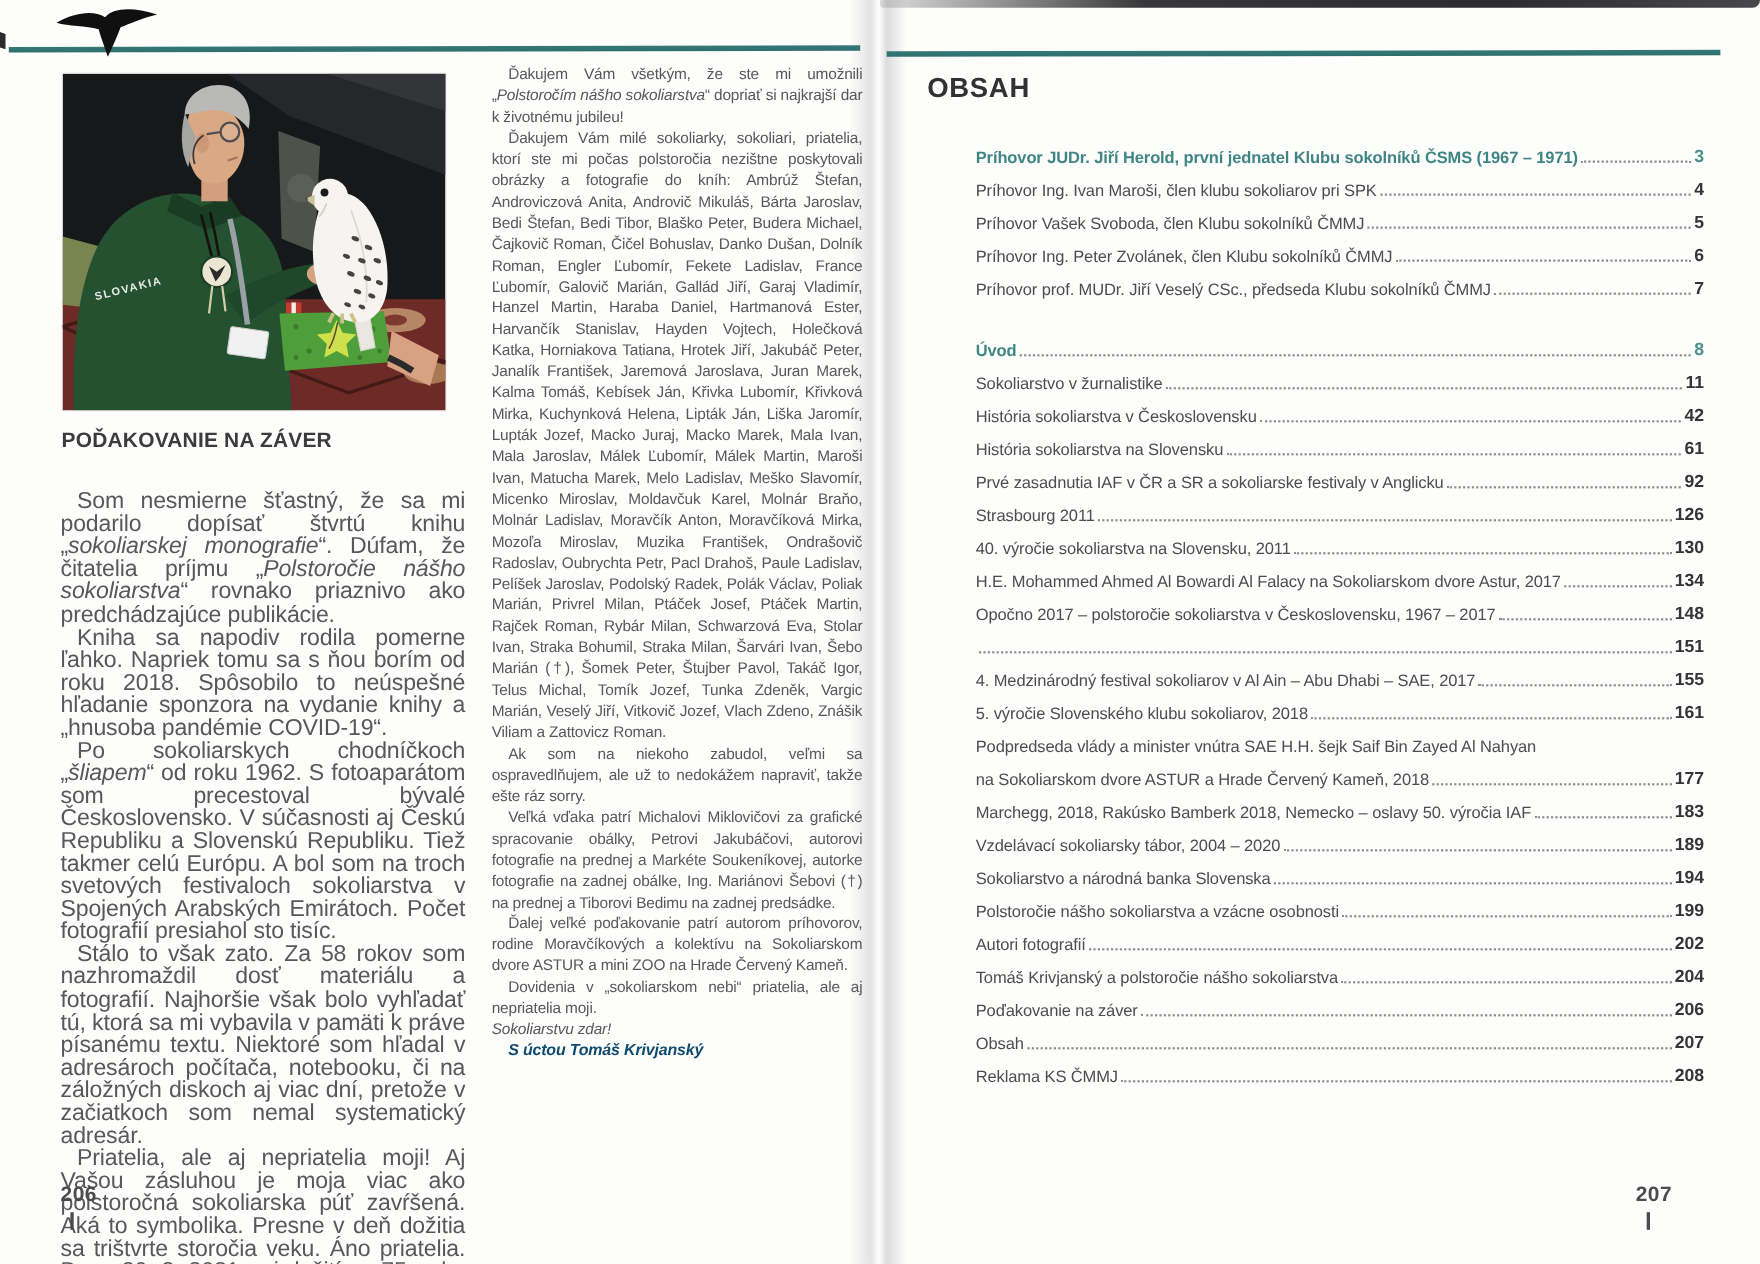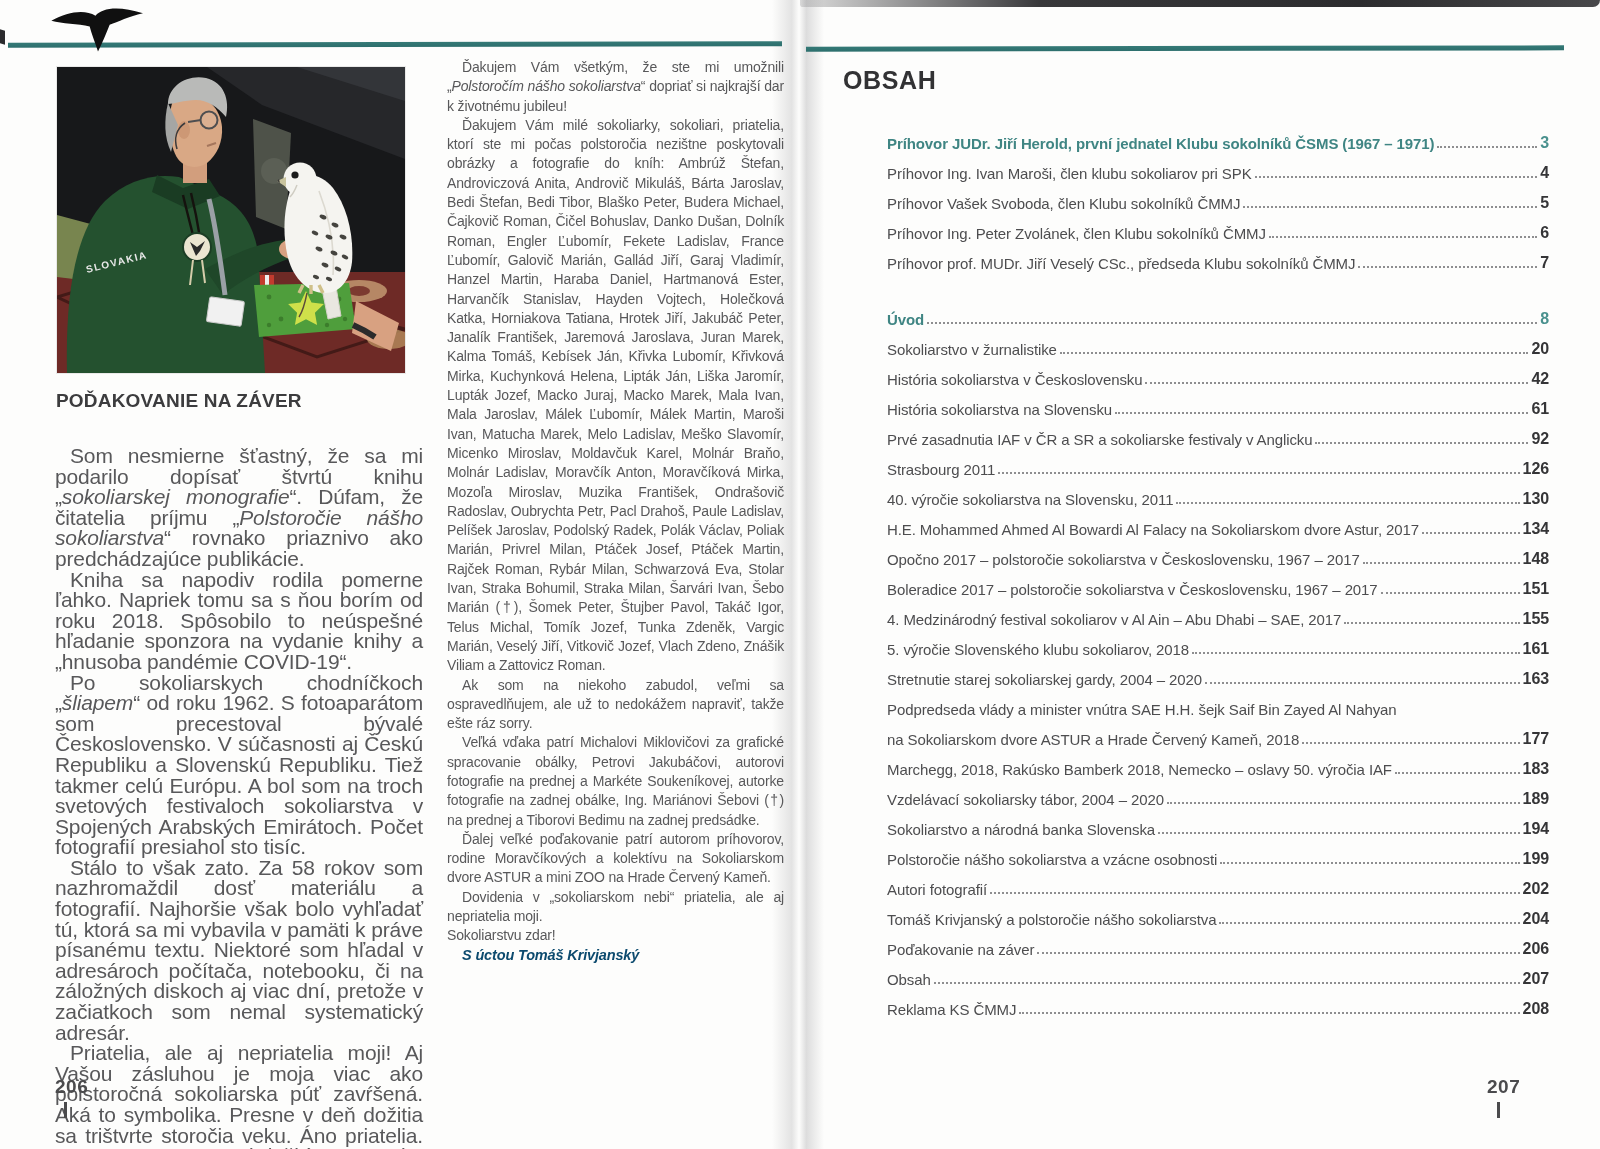--- a/index.html
+++ b/index.html
@@ -23,21 +23,21 @@
   .falcon-logo{position:absolute;left:46px;top:4px;width:104px;height:50px;}
   
   .photo{position:absolute;left:57px;top:67px;width:348px;height:306px;box-shadow:0 0 0 1px rgba(0,0,0,.08);}
   .photo svg{display:block;}
   
   .left-heading{position:absolute;left:56px;top:390px;font-size:19px;font-weight:bold;color:#3c3c3e;letter-spacing:.2px;}
   .col{position:absolute;color:#58585a;}
   .col .para{margin:0;text-indent:15px;text-align:justify;}
   .col1{left:55px;top:446px;width:368px;font-size:21px;line-height:20.6px;letter-spacing:-.15px;}
   .col2{left:431px;top:58px;width:337px;font-size:14px;line-height:19.3px;letter-spacing:-.15px;margin-left:16px;}
-  .closing{margin-top:14px;text-align:right;text-indent:0 !important;}
+  .closing{margin-top:14px;text-align:right;text-indent:0 !important;font-style:italic;}
   .signature{margin-top:26px;text-align:right;font-weight:bold;font-style:italic;color:#0c4a6e;font-size:14.5px;}
   
   .pagenum{position:absolute;font-size:19px;font-weight:bold;color:#4b4b4d;letter-spacing:.5px;}
   .pn-left{left:55px;top:1076px;} .pn-right{left:1487px;top:1076px;}
   .fold-mark{position:absolute;width:3px;height:16px;background:#4b4b4d;}
   .fm-left{left:64px;top:1102px;} .fm-right{left:1497px;top:1102px;}
   
   .obsah{position:absolute;left:843px;top:66px;font-size:25px;font-weight:bold;color:#323234;letter-spacing:.6px;}
   .toc{position:absolute;left:887px;top:122px;width:662px;}
   .toc-row{display:flex;align-items:flex-end;height:30px;font-size:15px;color:#4d4d4f;letter-spacing:-.1px;}
@@ -214,21 +214,21 @@
         <span class="toc-page">7</span>
       </div>
       <div class="toc-row accent gap">
         <span class="toc-label">Úvod</span>
         <span class="leader"></span>
         <span class="toc-page">8</span>
       </div>
       <div class="toc-row">
         <span class="toc-label">Sokoliarstvo v žurnalistike</span>
         <span class="leader"></span>
-        <span class="toc-page">20</span>
+        <span class="toc-page">11</span>
       </div>
       <div class="toc-row">
         <span class="toc-label">História sokoliarstva v Československu</span>
         <span class="leader"></span>
         <span class="toc-page">42</span>
       </div>
       <div class="toc-row">
         <span class="toc-label">História sokoliarstva na Slovensku</span>
         <span class="leader"></span>
         <span class="toc-page">61</span>
@@ -252,38 +252,32 @@
         <span class="toc-label">H.E. Mohammed Ahmed Al Bowardi Al Falacy na Sokoliarskom dvore Astur, 2017</span>
         <span class="leader"></span>
         <span class="toc-page">134</span>
       </div>
       <div class="toc-row">
         <span class="toc-label">Opočno 2017 – polstoročie sokoliarstva v Československu, 1967 – 2017</span>
         <span class="leader"></span>
         <span class="toc-page">148</span>
       </div>
       <div class="toc-row">
-        <span class="toc-label">Boleradice 2017 – polstoročie sokoliarstva v Československu, 1967 – 2017</span>
         <span class="leader"></span>
         <span class="toc-page">151</span>
       </div>
       <div class="toc-row">
         <span class="toc-label">4. Medzinárodný festival sokoliarov v Al Ain – Abu Dhabi – SAE, 2017</span>
         <span class="leader"></span>
         <span class="toc-page">155</span>
       </div>
       <div class="toc-row">
         <span class="toc-label">5. výročie Slovenského klubu sokoliarov, 2018</span>
         <span class="leader"></span>
         <span class="toc-page">161</span>
-      </div>
-      <div class="toc-row">
-        <span class="toc-label">Stretnutie starej sokoliarskej gardy, 2004 – 2020</span>
-        <span class="leader"></span>
-        <span class="toc-page">163</span>
       </div>
       <div class="toc-row">
         <span class="toc-label">Podpredseda vlády a minister vnútra SAE H.H. šejk Saif Bin Zayed Al Nahyan</span>
       </div>
       <div class="toc-row">
         <span class="toc-label">na Sokoliarskom dvore ASTUR a Hrade Červený Kameň, 2018</span>
         <span class="leader"></span>
         <span class="toc-page">177</span>
       </div>
       <div class="toc-row">

